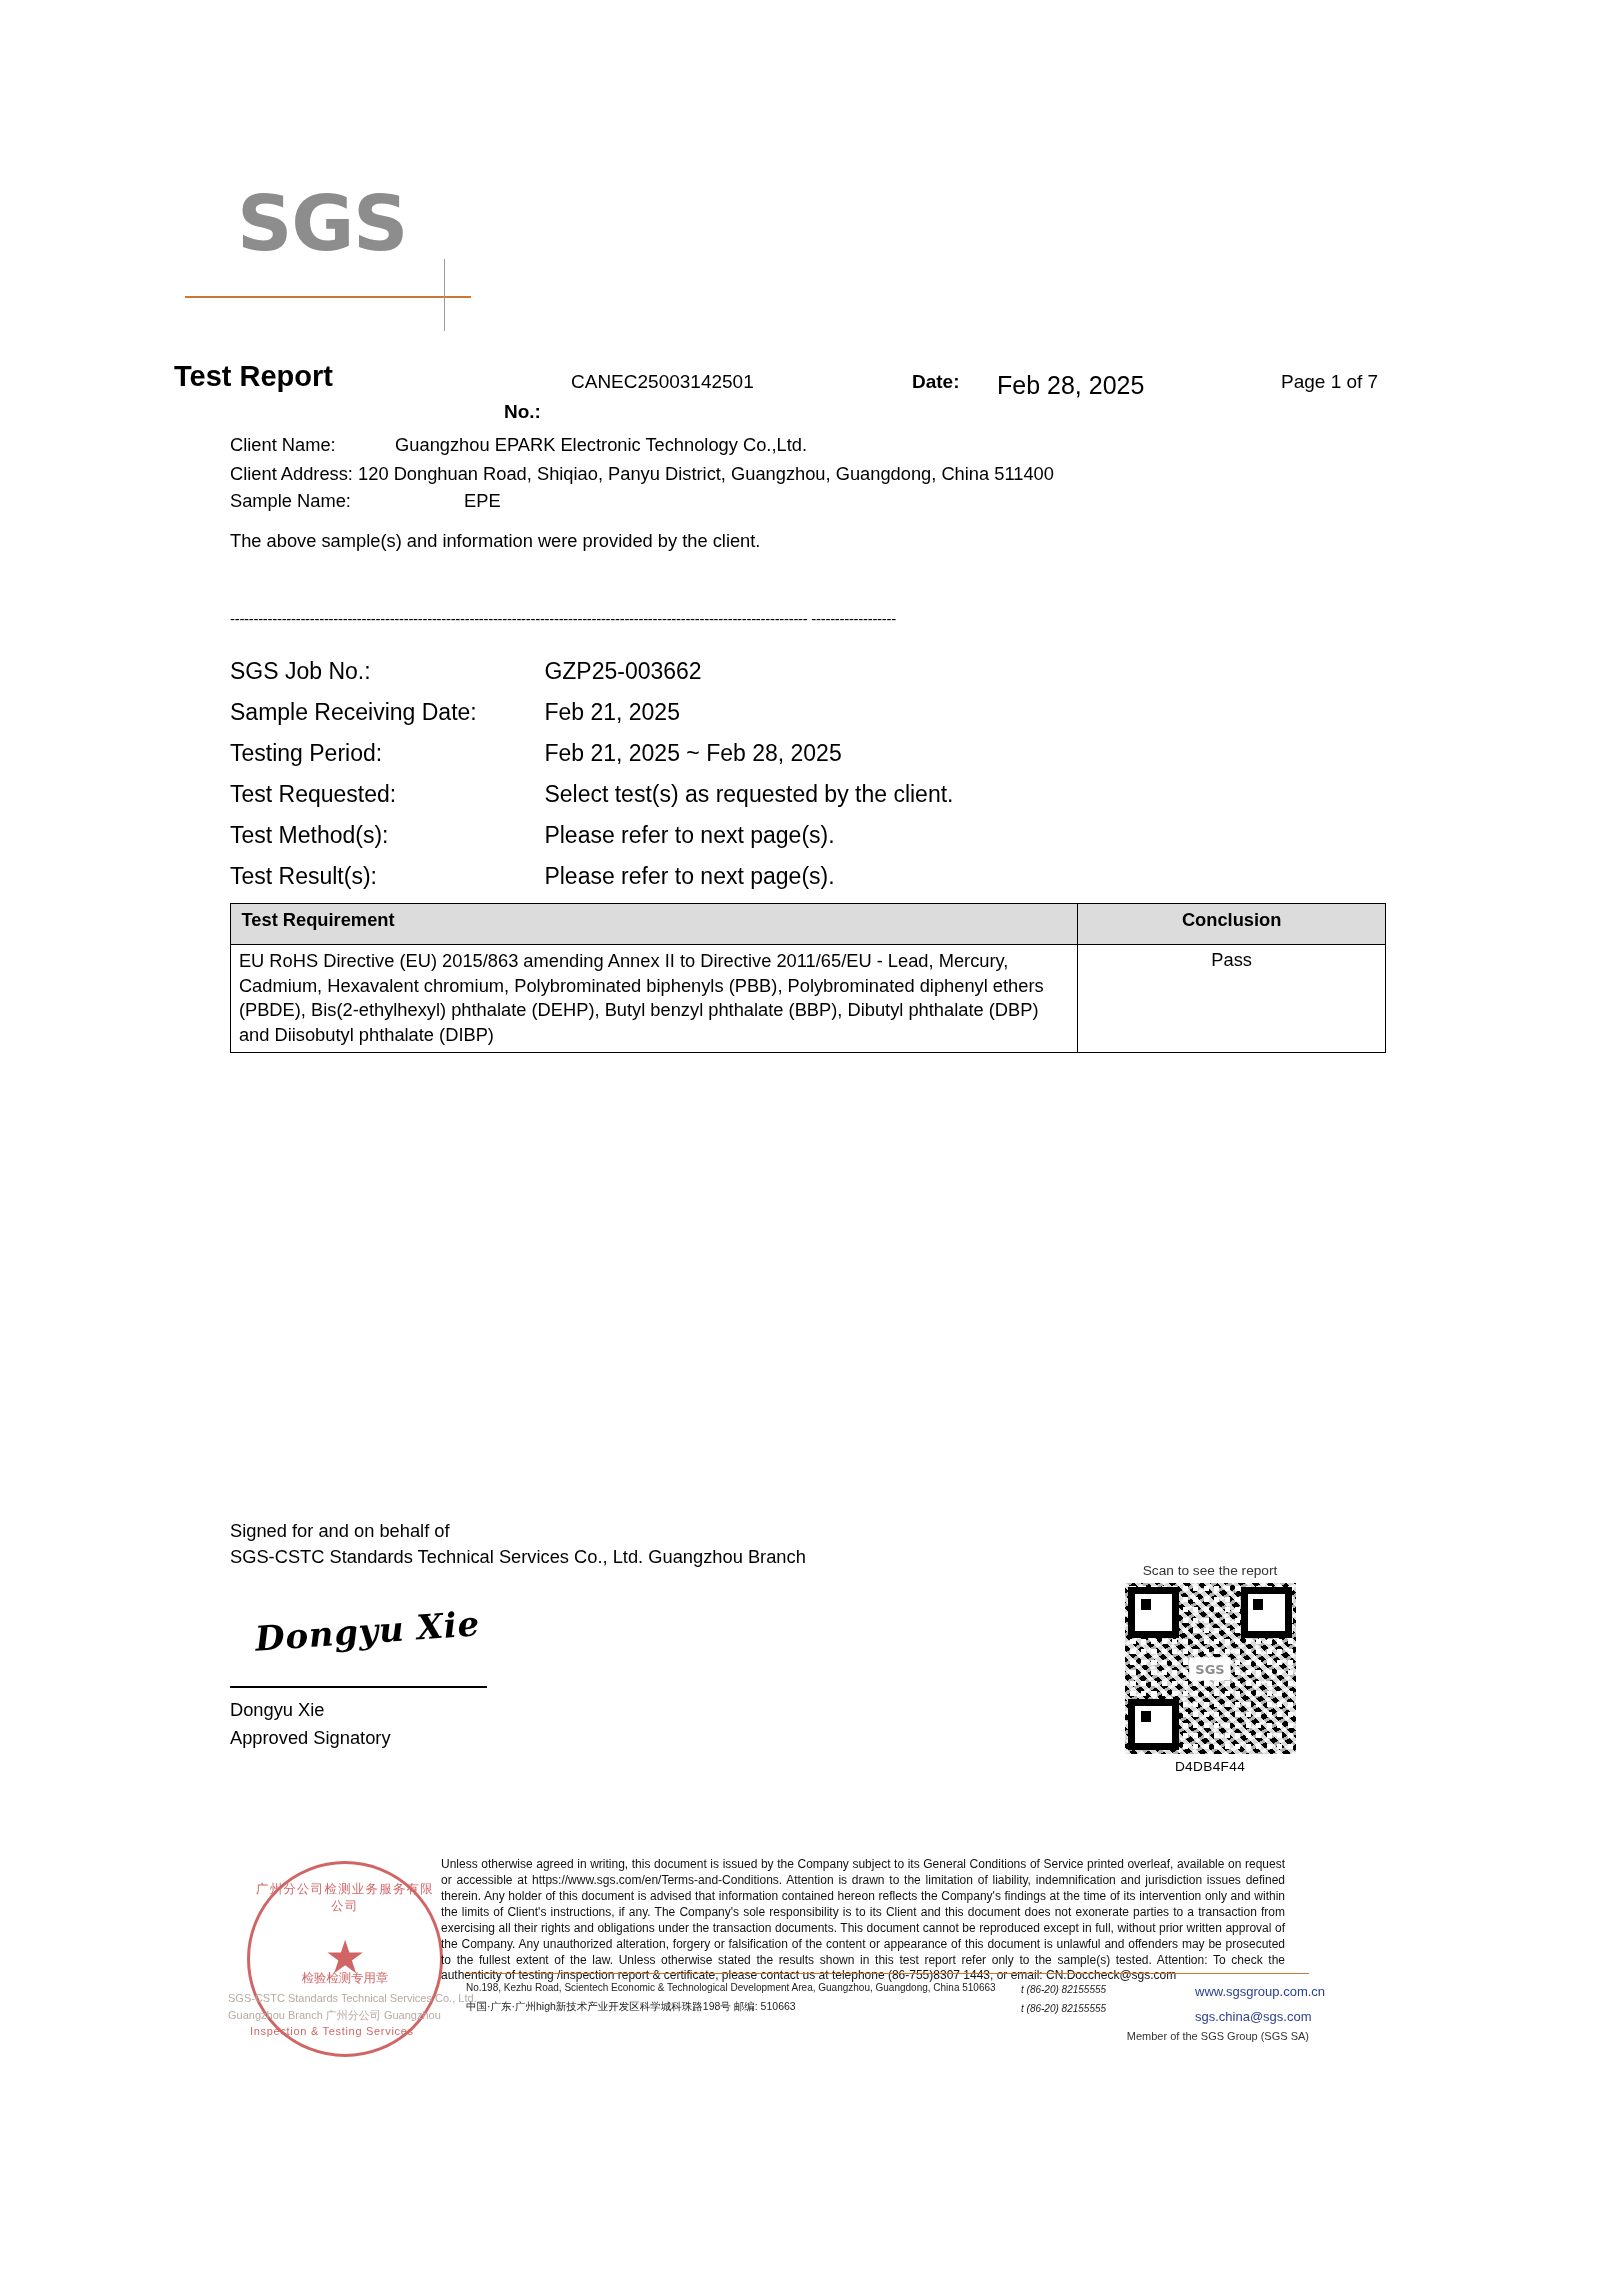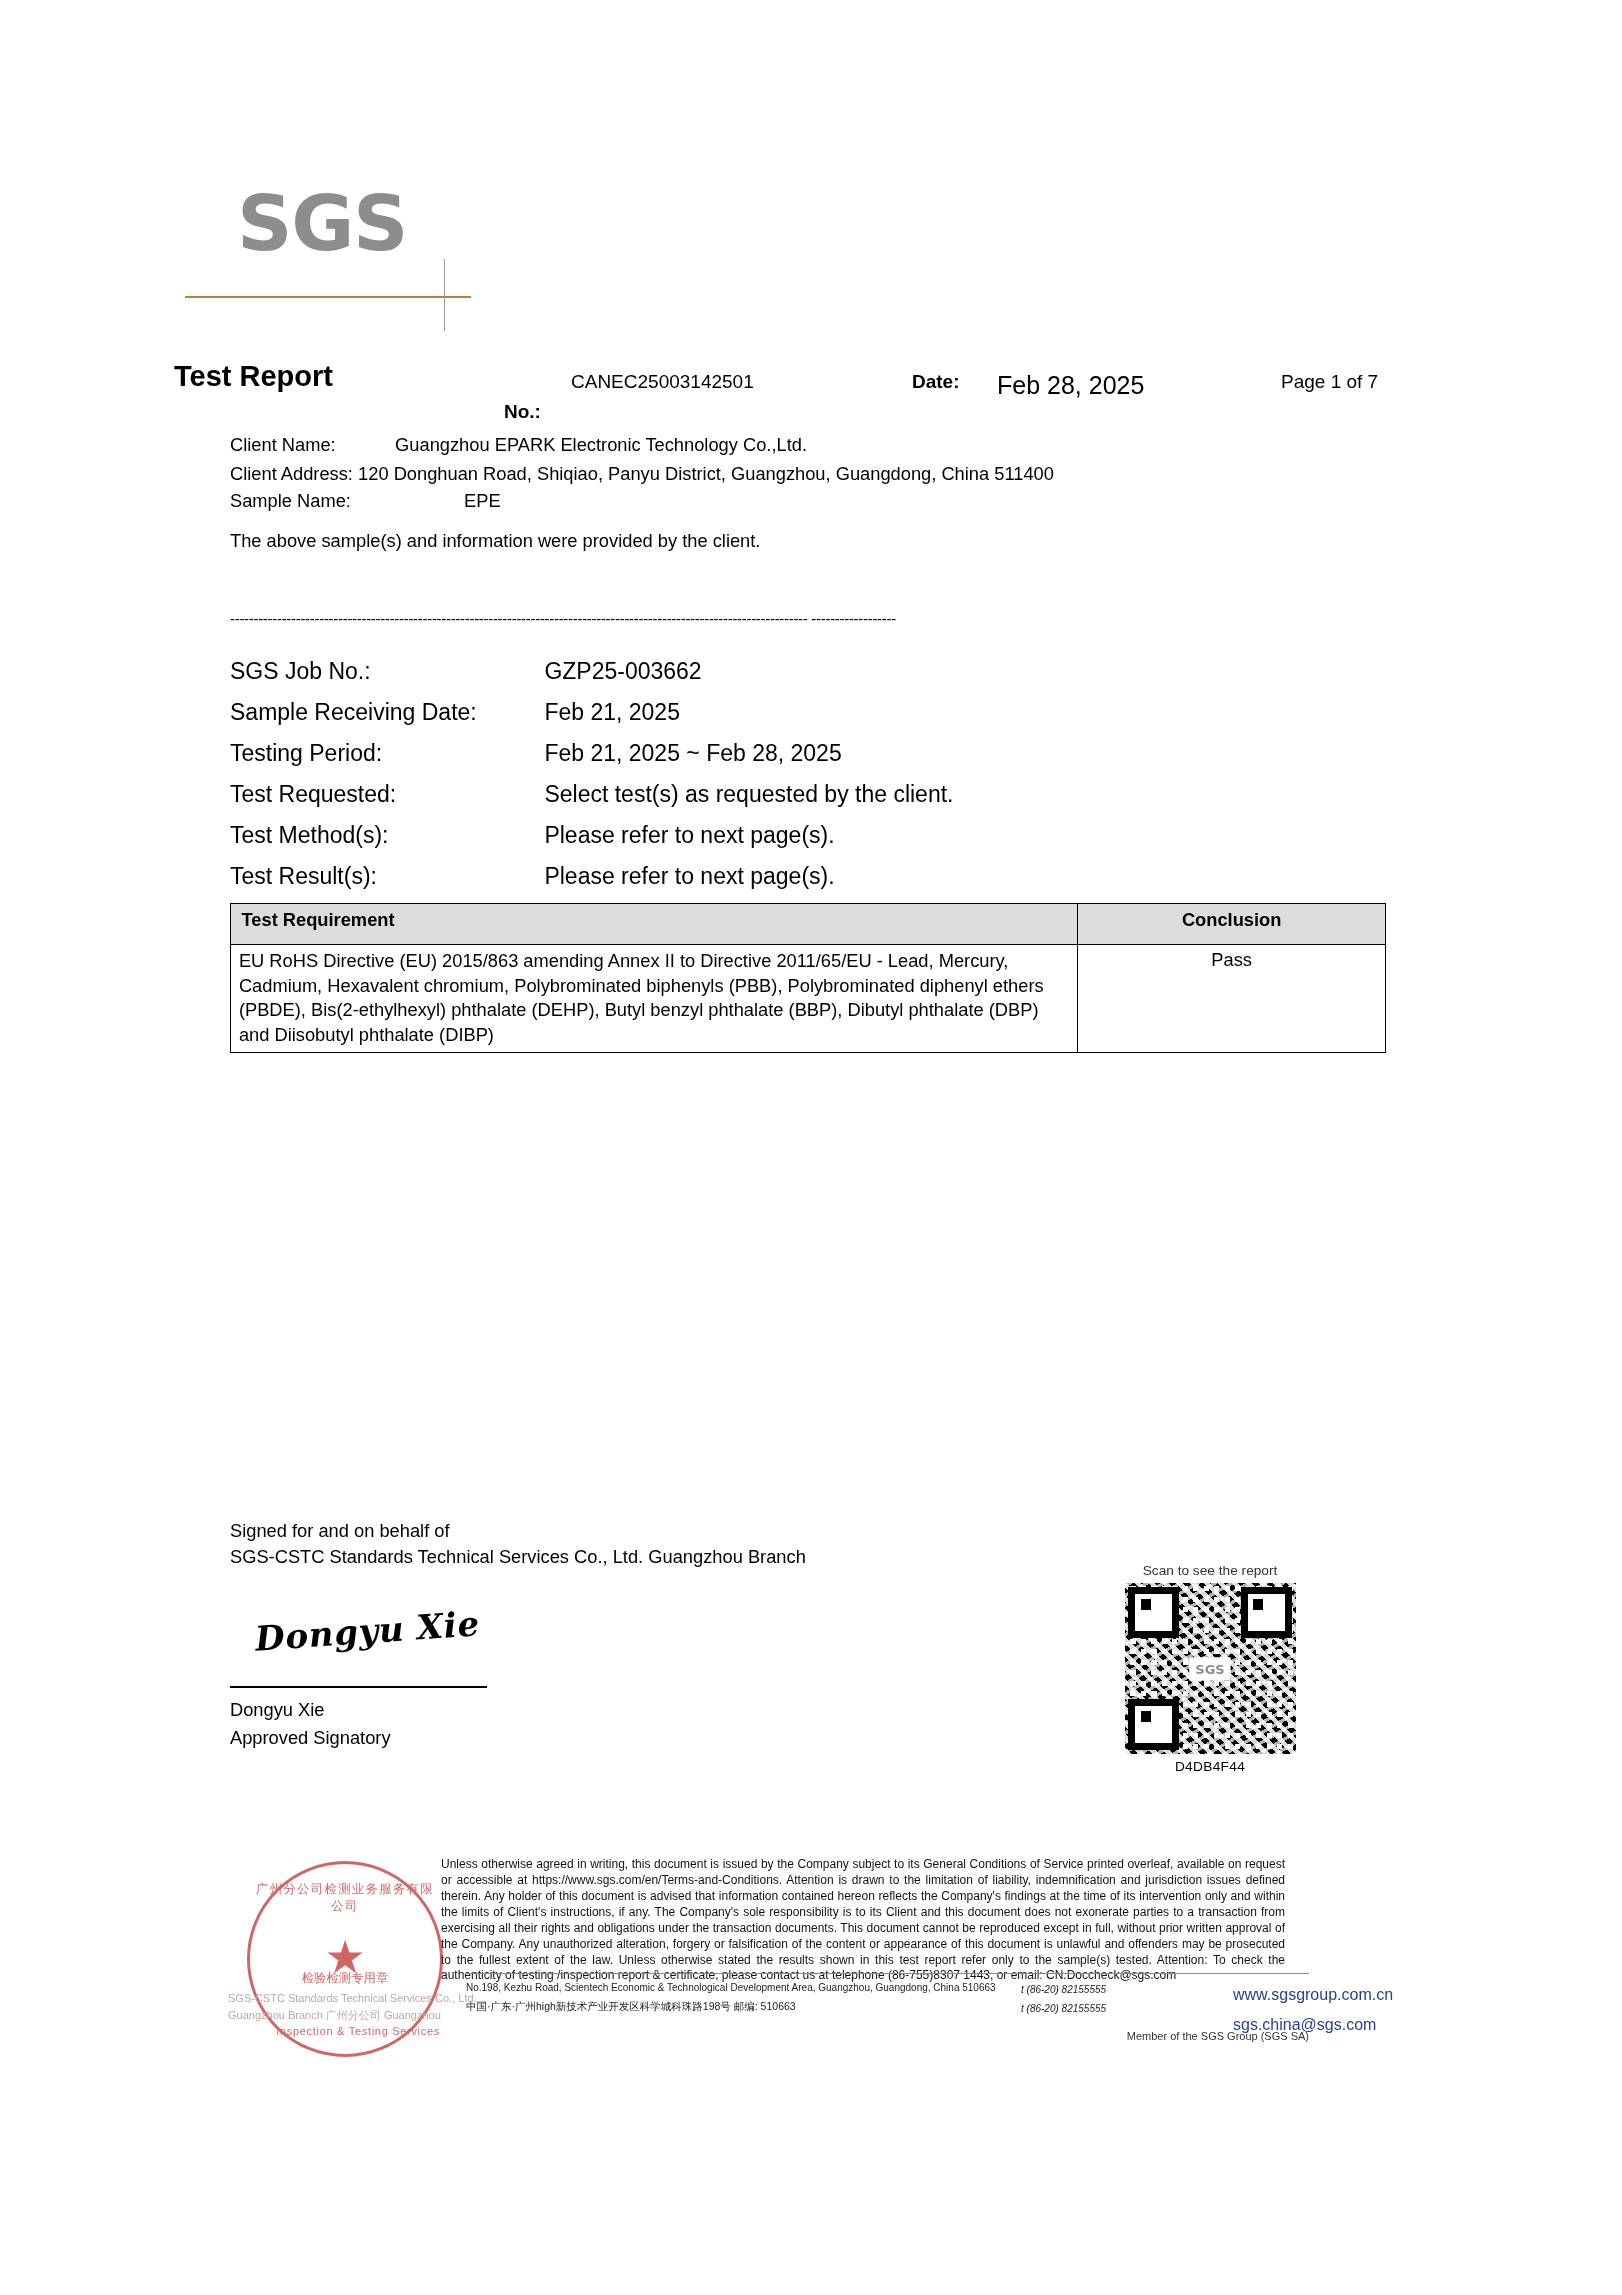--- a/index.html
+++ b/index.html
@@ -329,21 +329,21 @@
   .stamp .arc-top {
     position: absolute;
     left: 0; right: 0; top: 17px;
     text-align: center;
     font-size: 12.4px;
     letter-spacing: 1.3px;
   }
   .stamp .arc-bot {
     position: absolute;
     left: 0; right: 0; bottom: 17px;
-    text-align: right;
+    text-align: left;
     font-size: 11px;
     letter-spacing: 0.7px;
   }
   .stamp .mid {
     position: absolute;
     left: 0; right: 0; top: 106px;
     text-align: center;
     font-size: 12.4px;
   }
   .stamp-ghost {
@@ -397,23 +397,23 @@
     position: absolute;
     left: 1021px;
     top: 135px;
     font-size: 10px;
     line-height: 1.9;
     color: #222;
     font-style: italic;
   }
   .web-col {
     position: absolute;
-    left: 1233px;
+    left: 1195px;
     top: 135px;
-    font-size: 16px;
+    font-size: 13px;
     line-height: 1.9;
     color: #2a3f8f;
   }
   .member {
     position: absolute;
     left: 1021px;
     top: 185px;
     width: 288px;
     text-align: right;
     font-size: 11px;

